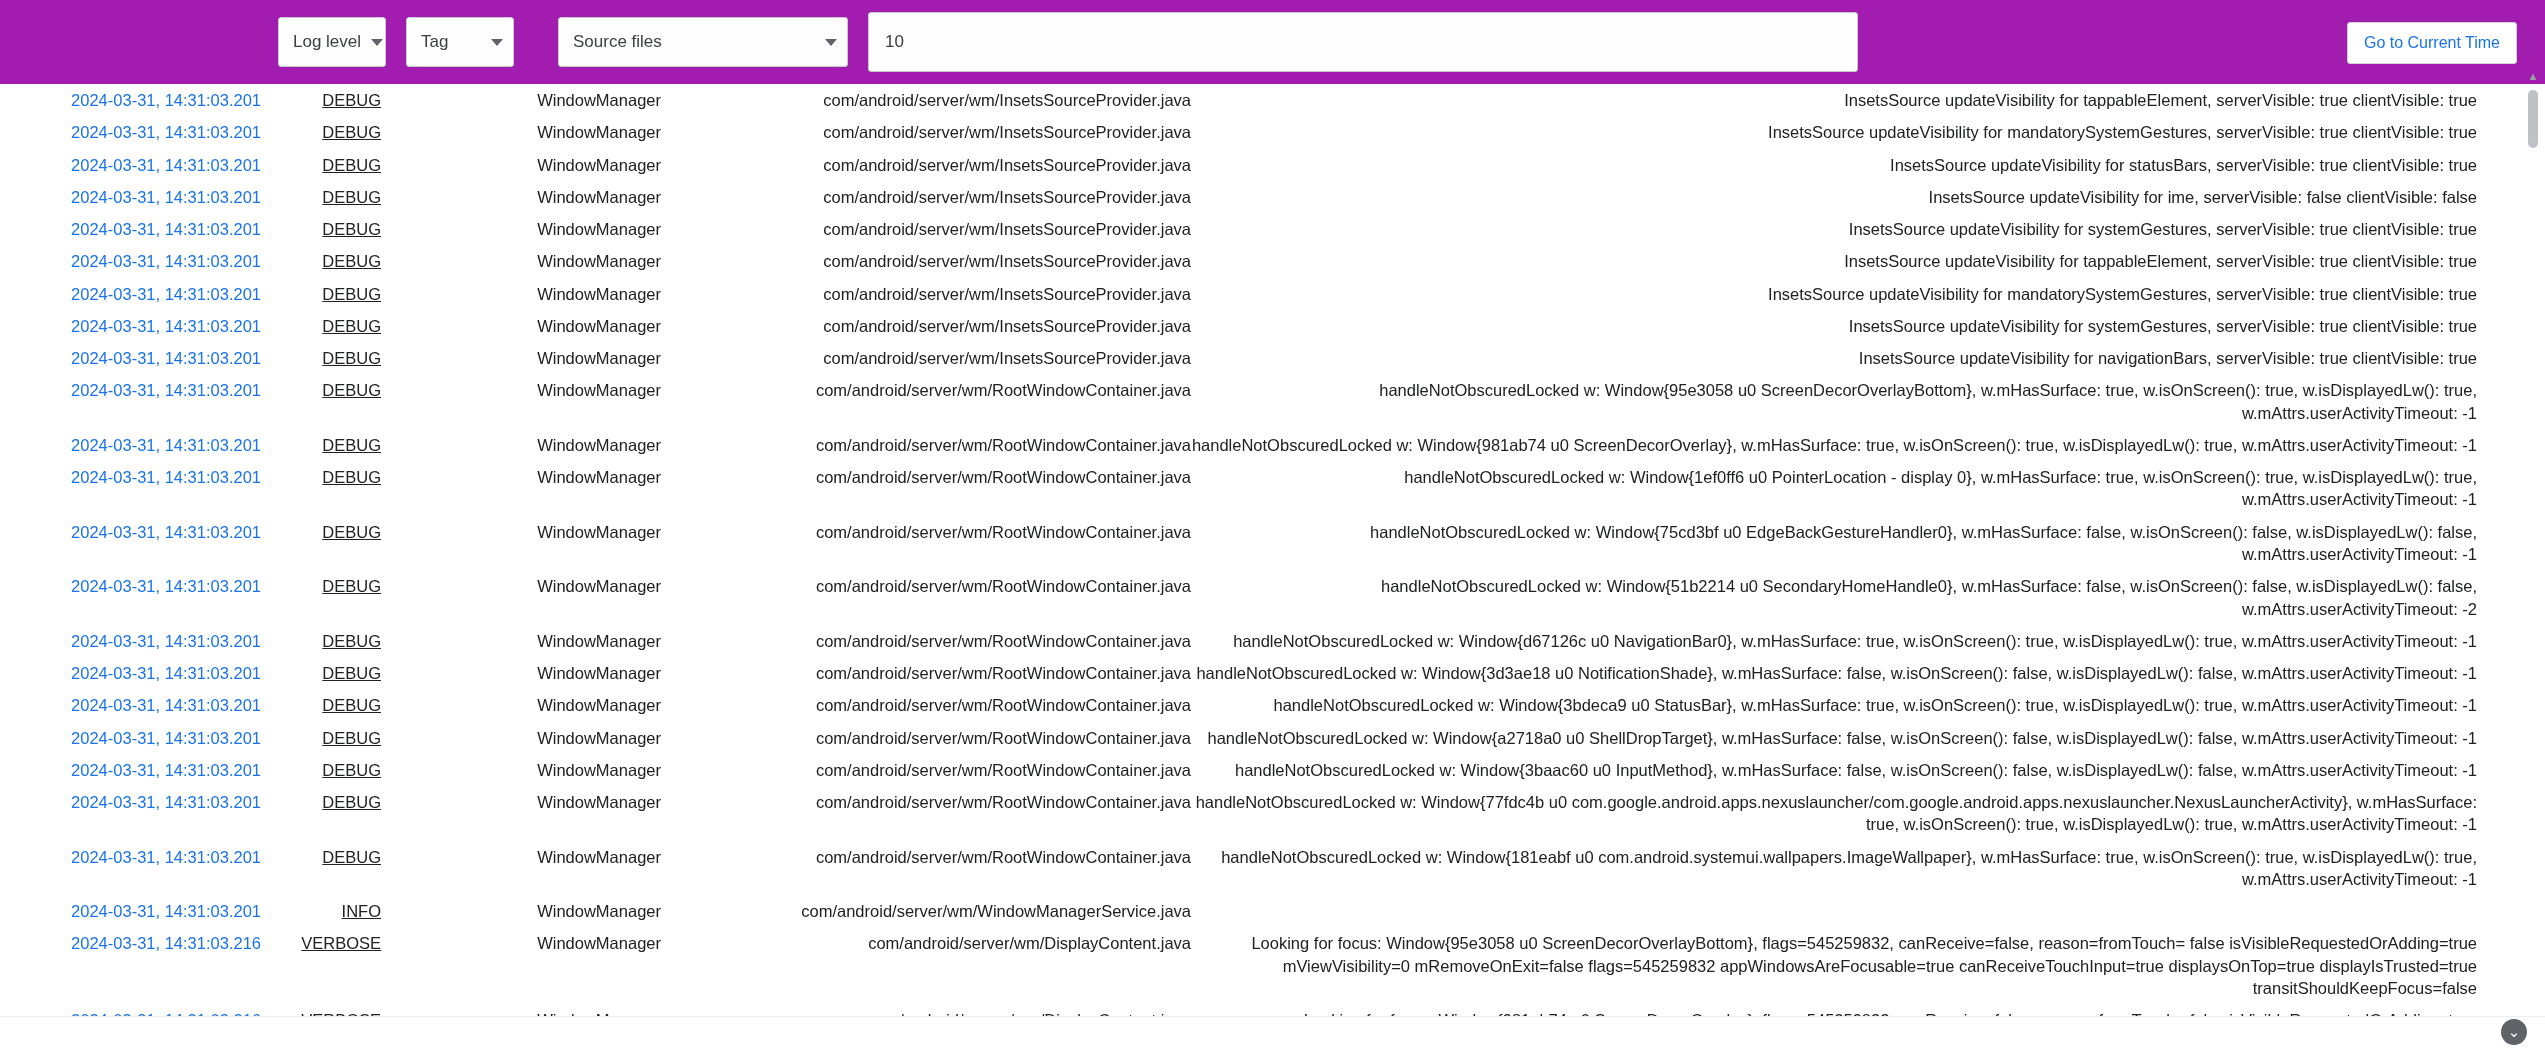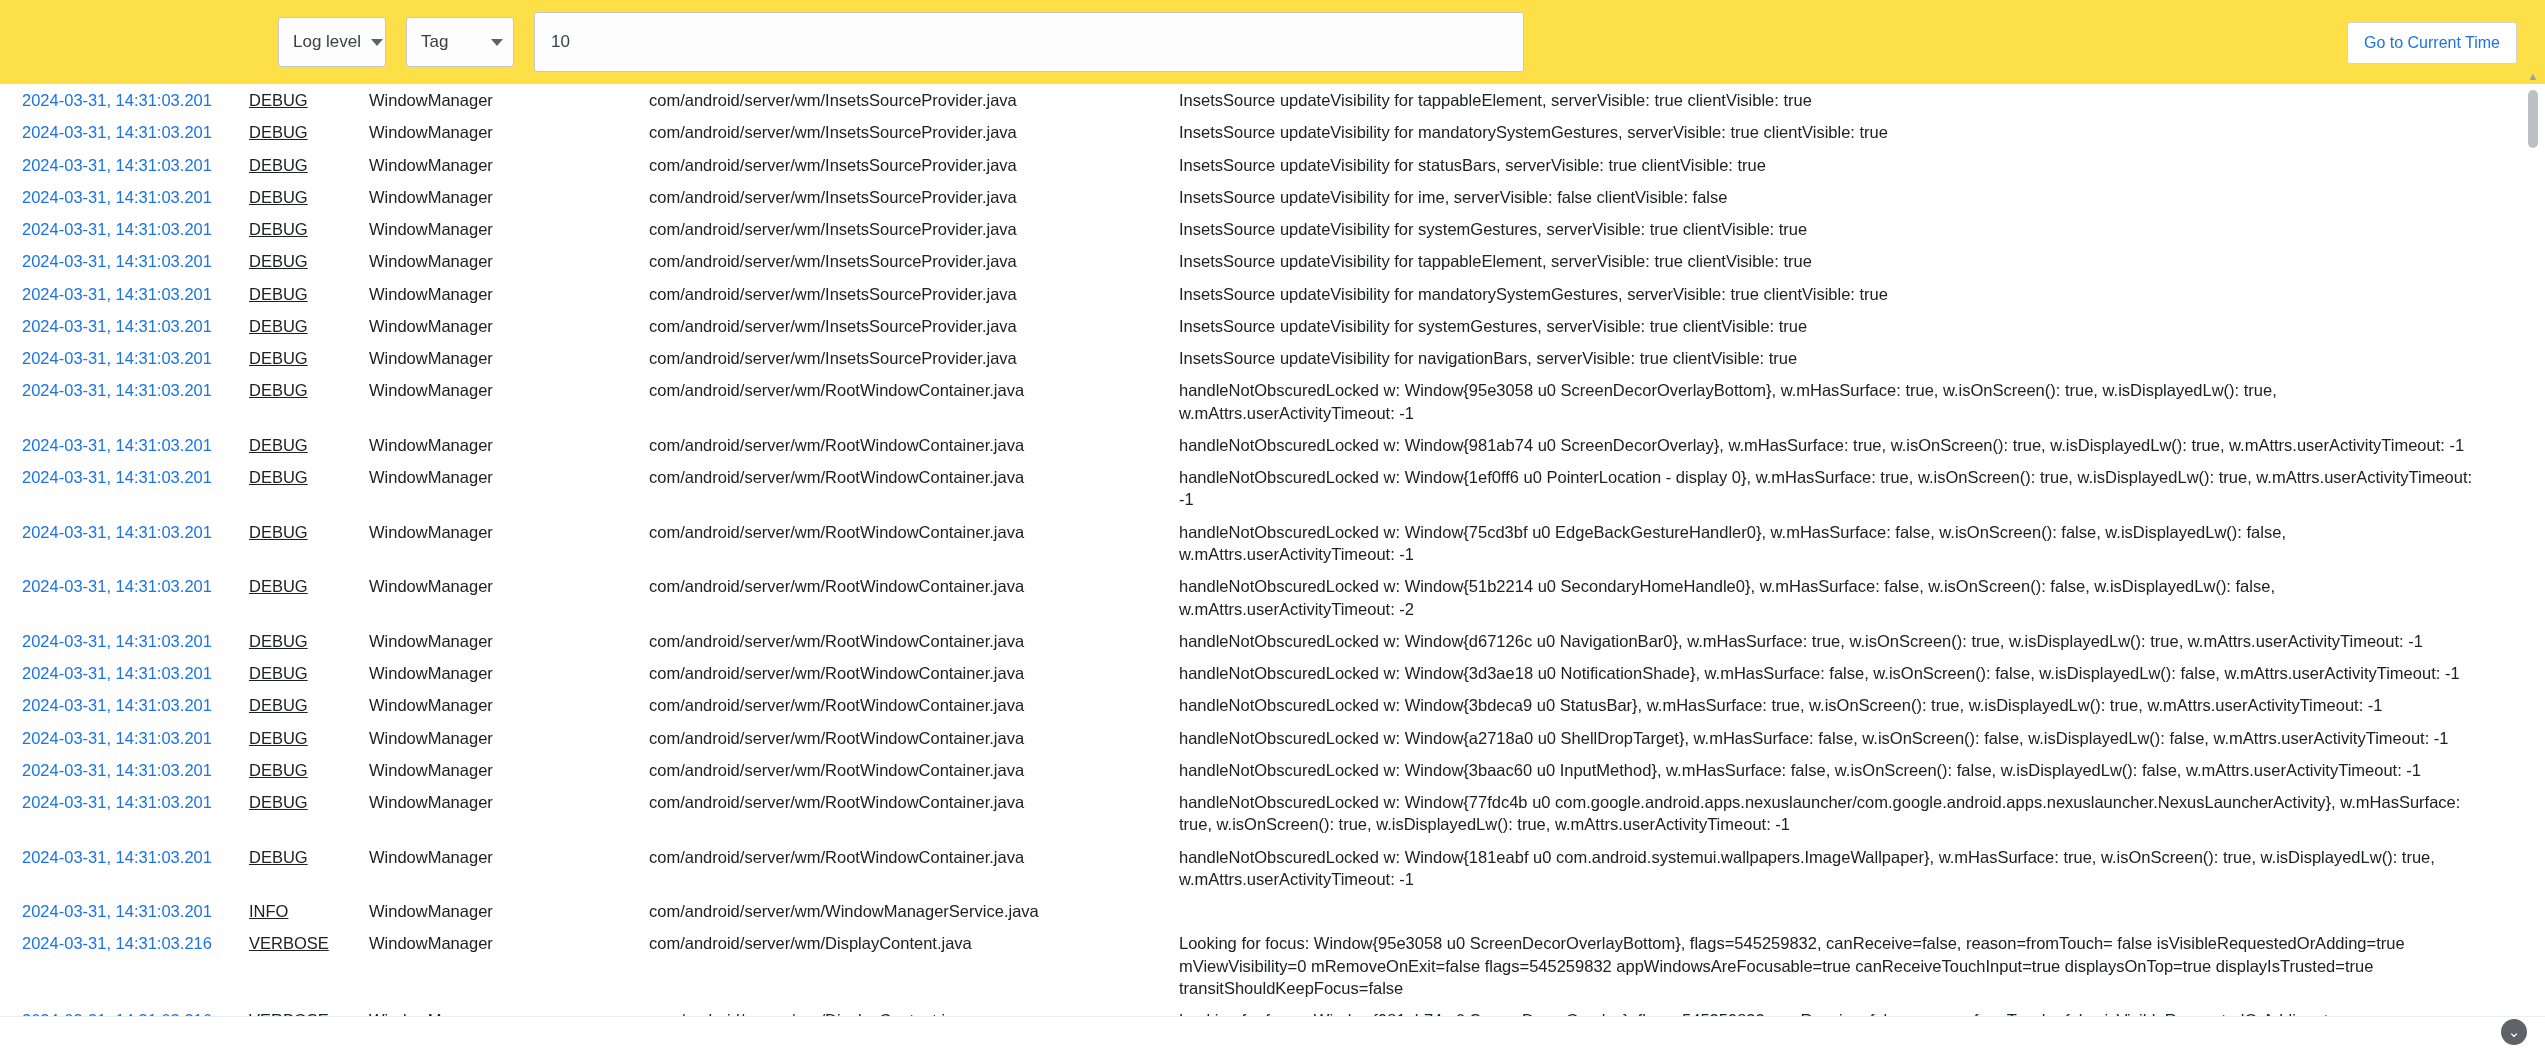--- a/index.html
+++ b/index.html
@@ -17,21 +17,21 @@
     position: relative;
   }
 
   
   .toolbar {
     height: 84px;
     box-sizing: border-box;
     display: flex;
     align-items: center;
     padding: 11px 28px;
-    background: #fde047;
+    background: #a21caf;
     position: relative;
   }
   .dropdown {
     height: 50px;
     box-sizing: border-box;
     border: 1px solid #c6c9cc;
     border-radius: 3px;
     background: #fdfdfd;
     display: flex;
     align-items: center;
@@ -104,23 +104,24 @@
   }
   .log-scroll {
     position: absolute;
     inset: 0;
     right: 28px;
     overflow: hidden;
   }
   .row {
     display: flex;
     align-items: flex-start;
-    padding: 5px 0 5px 4px;
+    padding: 5px 0 5px 16px;
     font-size: 16.5px;
     line-height: 1.35;
+    text-align: right;
   }
   .c-time { width: 245px; padding-left: 18px; box-sizing: border-box; color: #1a73e8; white-space: nowrap; }
   .c-level { width: 120px; color: #202124; text-decoration: underline; }
   .c-tag { width: 280px; color: #202124; }
   .c-src { width: 530px; color: #202124; }
   .c-msg { flex: 1; color: #202124; padding-right: 40px; word-break: break-word; }
 
   
   .vscroll {
     position: absolute;
@@ -188,20 +189,24 @@
   <div class="dropdown dd-loglevel">
     <span class="label">Log level</span>
     <span class="caret"></span>
   </div>
 
   <div class="dropdown dd-tag">
     <span class="label">Tag</span>
     <span class="caret"></span>
   </div>
 
+  <div class="dropdown dd-source">
+    <span class="label">Source files</span>
+    <span class="caret"></span>
+  </div>
 
   <div class="search-box">
     <input type="text" value="10" style="">
   </div>
 
   <div class="goto-btn">
     <span>Go to Current Time</span>
   </div>
 </div>
 

